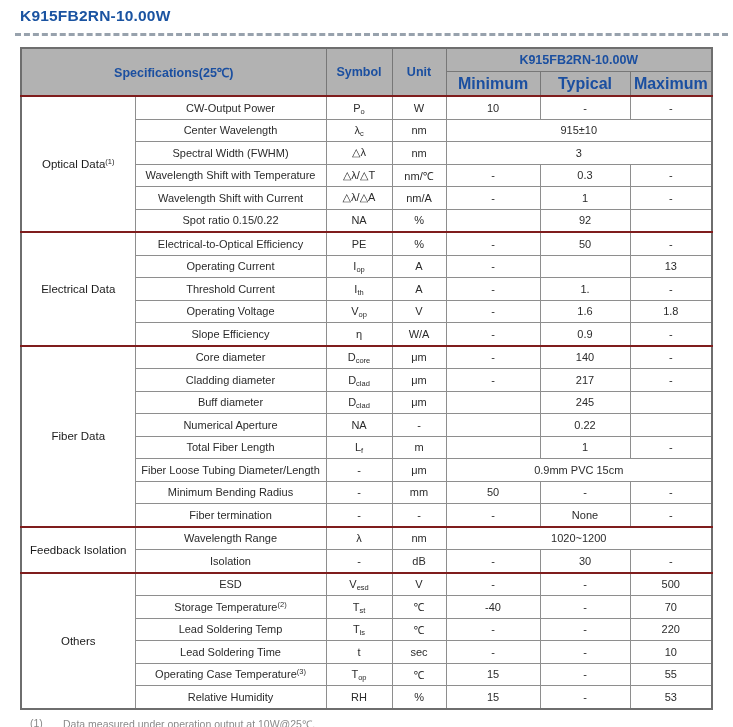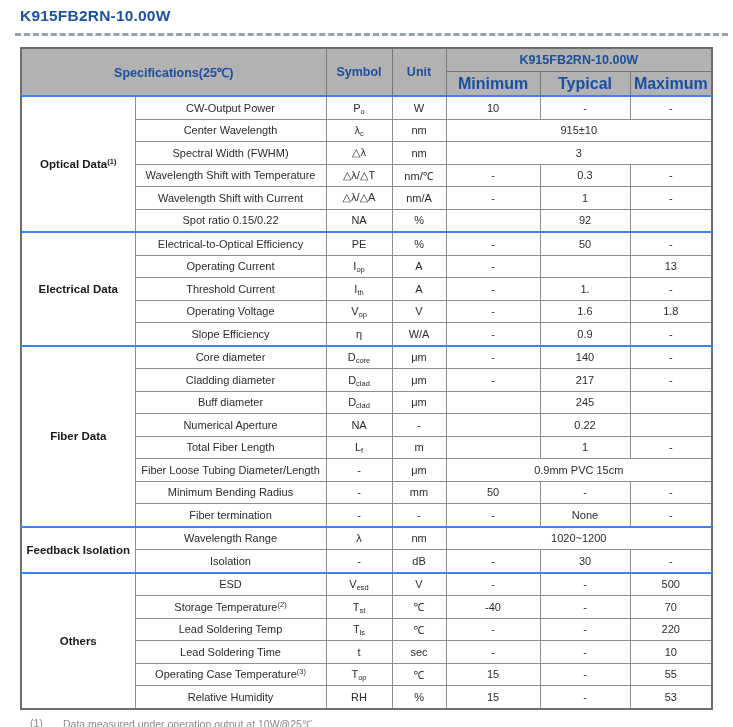--- a/index.html
+++ b/index.html
@@ -50,27 +50,27 @@
   }
   .spec-table thead tr:first-child th { height: 22px; }
   .spec-table thead tr:last-child th { height: 23px; font-size: 16px; }
   .spec-table tbody td {
     font-size: 11px;
     color: #2b2b2b;
     height: 21.5px;
     background: #ffffff;
   }
   .spec-table tbody td.category {
-    font-weight: bold;
+    font-weight: normal;
     font-size: 11.5px;
     color: #1a1a1a;
     margin-top: 45px;
   }
   .spec-table tbody tr.section-start td {
-    border-top: 2px solid #3b82f6;
+    border-top: 2px solid #7f1d1d;
   }
   .spec-table sub {
     font-size: 7.5px;
     vertical-align: -2px;
     line-height: 0;
   }
   .spec-table sup {
     font-size: 7.5px;
     vertical-align: 4px;
     line-height: 0;

